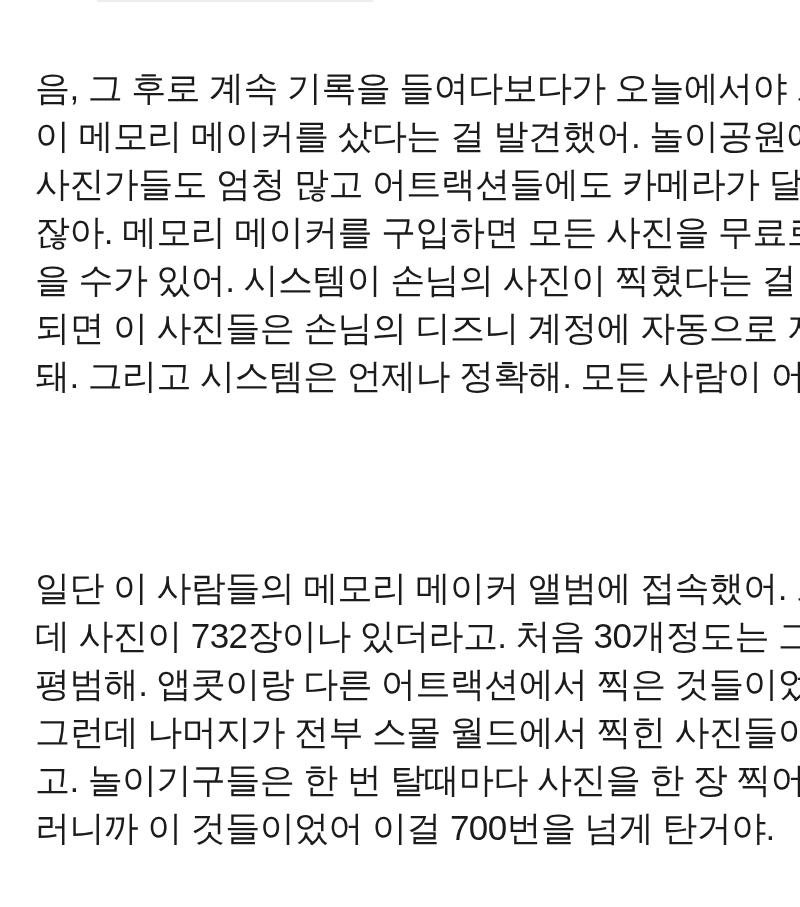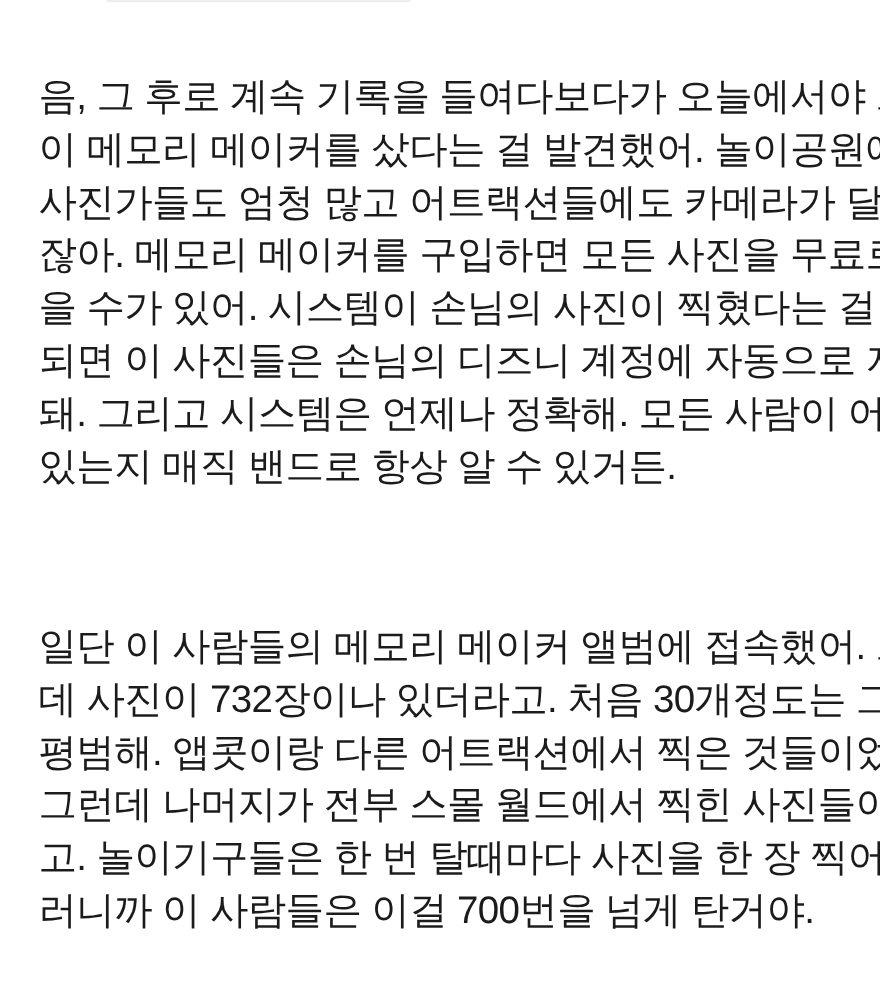--- a/index.html
+++ b/index.html
@@ -48,25 +48,24 @@
   <div class="top-divider"></div>
 
   <div class="paragraph paragraph-1">
     <div class="text-line">음, 그 후로 계속 기록을 들여다보다가 오늘에서야 그들</div>
     <div class="text-line">이 메모리 메이커를 샀다는 걸 발견했어. 놀이공원에는</div>
     <div class="text-line">사진가들도 엄청 많고 어트랙션들에도 카메라가 달려있</div>
     <div class="text-line">잖아. 메모리 메이커를 구입하면 모든 사진을 무료로 받</div>
     <div class="text-line">을 수가 있어. 시스템이 손님의 사진이 찍혔다는 걸 알게</div>
     <div class="text-line">되면 이 사진들은 손님의 디즈니 계정에 자동으로 저장</div>
     <div class="text-line">돼. 그리고 시스템은 언제나 정확해. 모든 사람이 어디에</div>
-    <div class="text-line">있는지 매직 밴드로 항상 알 수 있거든.</div>
   </div>
 
   <div class="paragraph paragraph-2">
     <div class="text-line">일단 이 사람들의 메모리 메이커 앨범에 접속했어. 그런</div>
     <div class="text-line">데 사진이 732장이나 있더라고. 처음 30개정도는 그냥</div>
     <div class="text-line">평범해. 앱콧이랑 다른 어트랙션에서 찍은 것들이었어.</div>
     <div class="text-line">그런데 나머지가 전부 스몰 월드에서 찍힌 사진들이더라</div>
     <div class="text-line">고. 놀이기구들은 한 번 탈때마다 사진을 한 장 찍어. 그</div>
-    <div class="text-line">러니까 이 사람들은 이걸 700번을 넘게 탄거야.</div>
+    <div class="text-line">러니까 이 것들이었어 이걸 700번을 넘게 탄거야.</div>
   </div>
 
 </div>
 
 </body></html>

